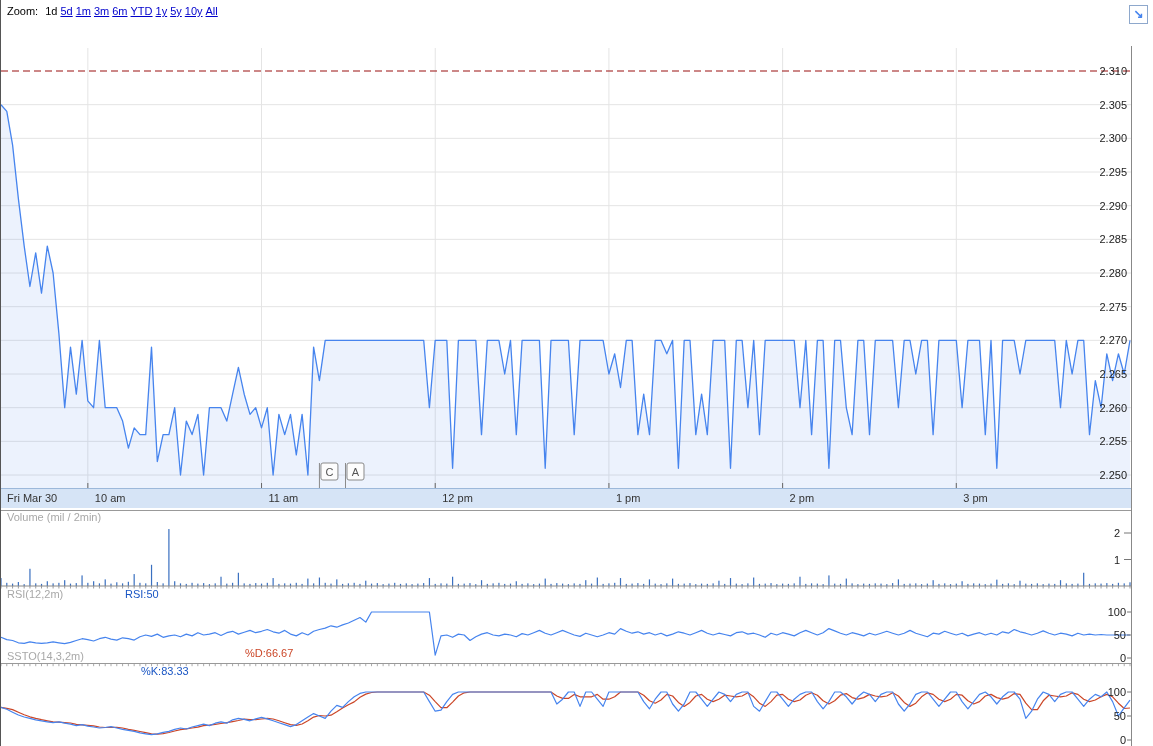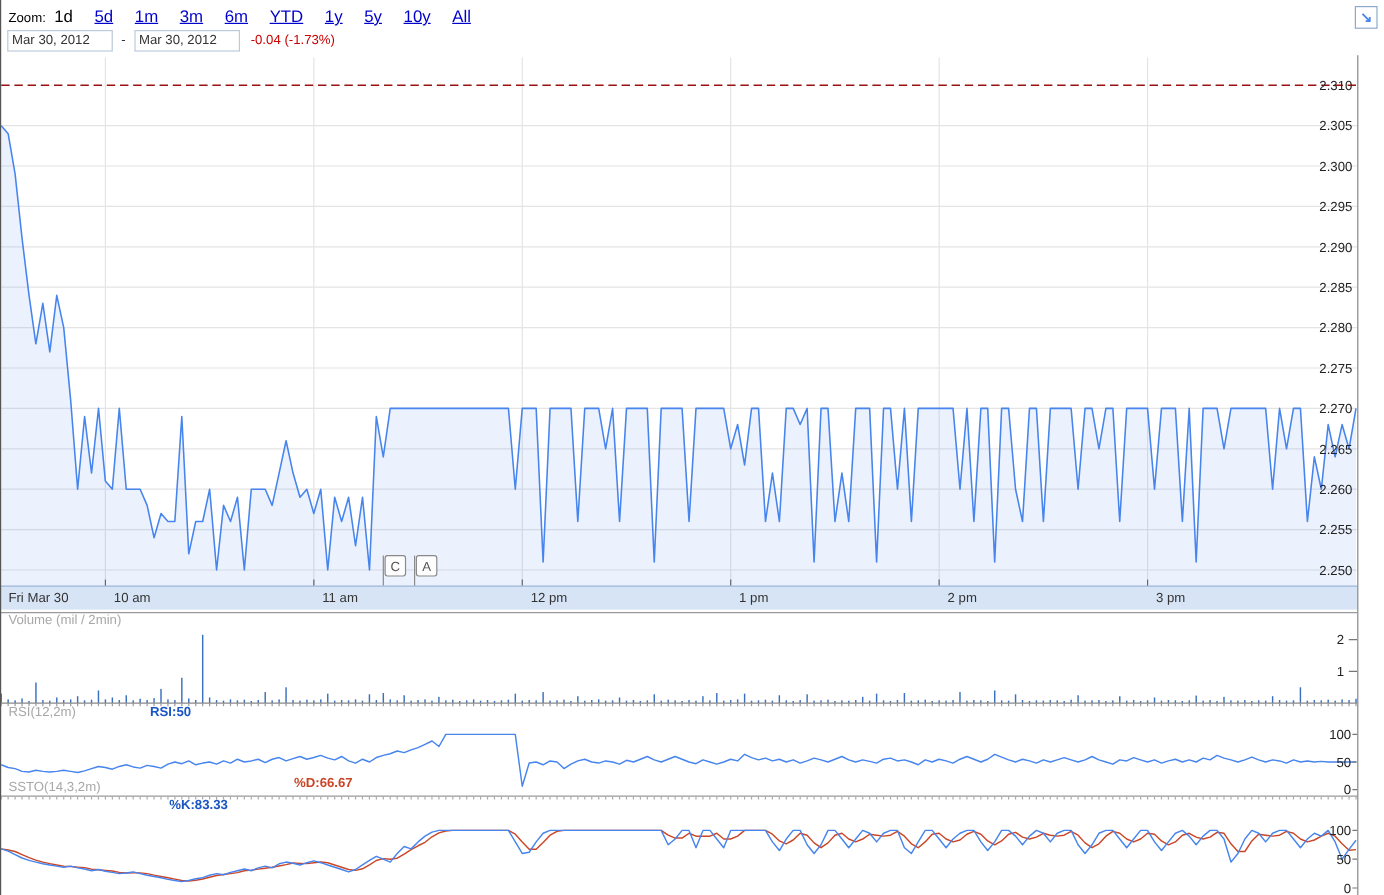--- a/index.html
+++ b/index.html
@@ -1,33 +1,33 @@
 <!DOCTYPE html>
 <html><head>
 <meta charset="utf-8">
 <style>
   html,body{margin:0;padding:0;background:#fff;}
   .stage{position:relative;width:1153px;height:746px;background:#fff;overflow:hidden;
          font-family:"Liberation Sans",sans-serif;font-size:11px;color:#333;}
   svg{position:absolute;left:0;top:0;font-family:"Liberation Sans",sans-serif;font-size:11px;}
   .toolbar{position:absolute;left:7px;top:5px;white-space:nowrap;z-index:5;}
   .zoom-label{font-weight:normal;color:#000;margin-right:7px;}
-  .range{margin-right:18px;font-size:14px;}
+  .range{margin-right:3px;font-size:11px;}
   .range.link{color:#0000cc;cursor:pointer;}
   .range.selected{color:#000;text-decoration:none;}
   .daterow{position:absolute;left:6px;top:25px;white-space:nowrap;z-index:5;}
   .datebox{width:80px;height:14px;border:1px solid #bccadd;background:#fff;color:#333;
            font-family:"Liberation Sans",sans-serif;font-size:11px;padding:1px 3px;}
   .datesep{margin:0 4px;color:#333;}
   .change{color:#cc0000;margin-left:6px;}
   .expand-box{position:absolute;left:1129px;top:5px;width:17px;height:17px;border:1px solid #8ea8cc;
               background:#fff;color:#4684ee;text-align:center;line-height:16px;font-size:12px;
               font-weight:bold;cursor:pointer;z-index:6;}
   .phead{position:absolute;left:7px;color:#a8a8a8;z-index:5;}
-  .readout{position:absolute;z-index:5;font-weight:bold;}
+  .readout{position:absolute;z-index:5;}
   .readout.blue{color:#1a56c4;}
   .readout.red{color:#cb4627;}
   .left-border{position:absolute;left:0;top:0;width:1px;height:746px;background:#555;z-index:7;}
   .right-border{position:absolute;left:1131px;top:46px;width:1px;height:700px;background:#888;z-index:7;}
 </style>
 </head>
 <body>
 
 <div class="stage">
   <svg id="chart-canvas" width="1153" height="746">
@@ -727,26 +727,20 @@
     </svg>
 
   <div class="toolbar">
     <span class="zoom-label">Zoom:</span><span id="zoom-ranges"><span class="range selected">1d</span><a class="range link" href="#">5d</a><a class="range link" href="#">1m</a><a class="range link" href="#">3m</a><a class="range link" href="#">6m</a><a class="range link" href="#">YTD</a><a class="range link" href="#">1y</a><a class="range link" href="#">5y</a><a class="range link" href="#">10y</a><a class="range link" href="#">All</a></span>
   </div>
 
   <div class="expand-box">
     <span>↘</span>
   </div>
 
-  <div class="daterow">
-    <input class="datebox" readonly="" value="Mar 30, 2012" style="">
-    <span class="datesep">-</span>
-    <input class="datebox" readonly="" value="Mar 30, 2012" style="">
-    <span class="change">-0.04 (-1.73%)</span>
-  </div>
 
   <div class="phead" style="top:511px">Volume (mil / 2min)</div>
   <div class="phead" style="top:588px">RSI(12,2m)</div>
   <div class="readout blue" style="top:588px;left:125px">RSI:50</div>
   <div class="phead" style="top:650px">SSTO(14,3,2m)</div>
   <div class="readout blue" style="top:665px;left:141px">%K:83.33</div>
   <div class="readout red" style="top:647px;left:245px">%D:66.67</div>
 
   <div class="left-border"></div>
   <div class="right-border"></div>

